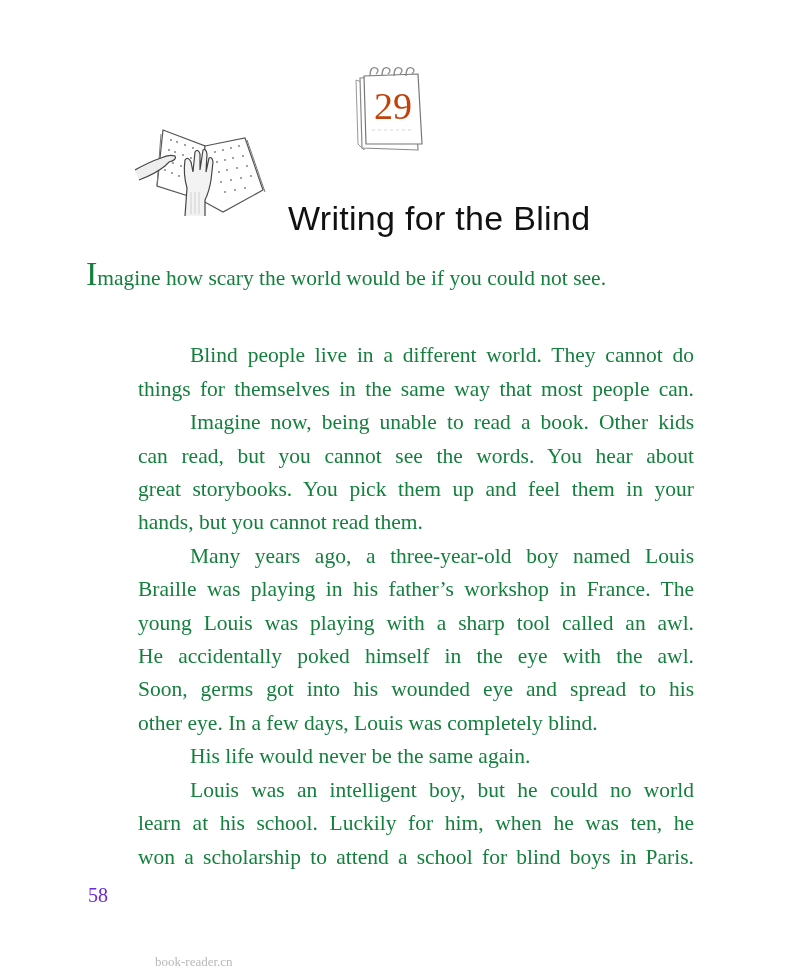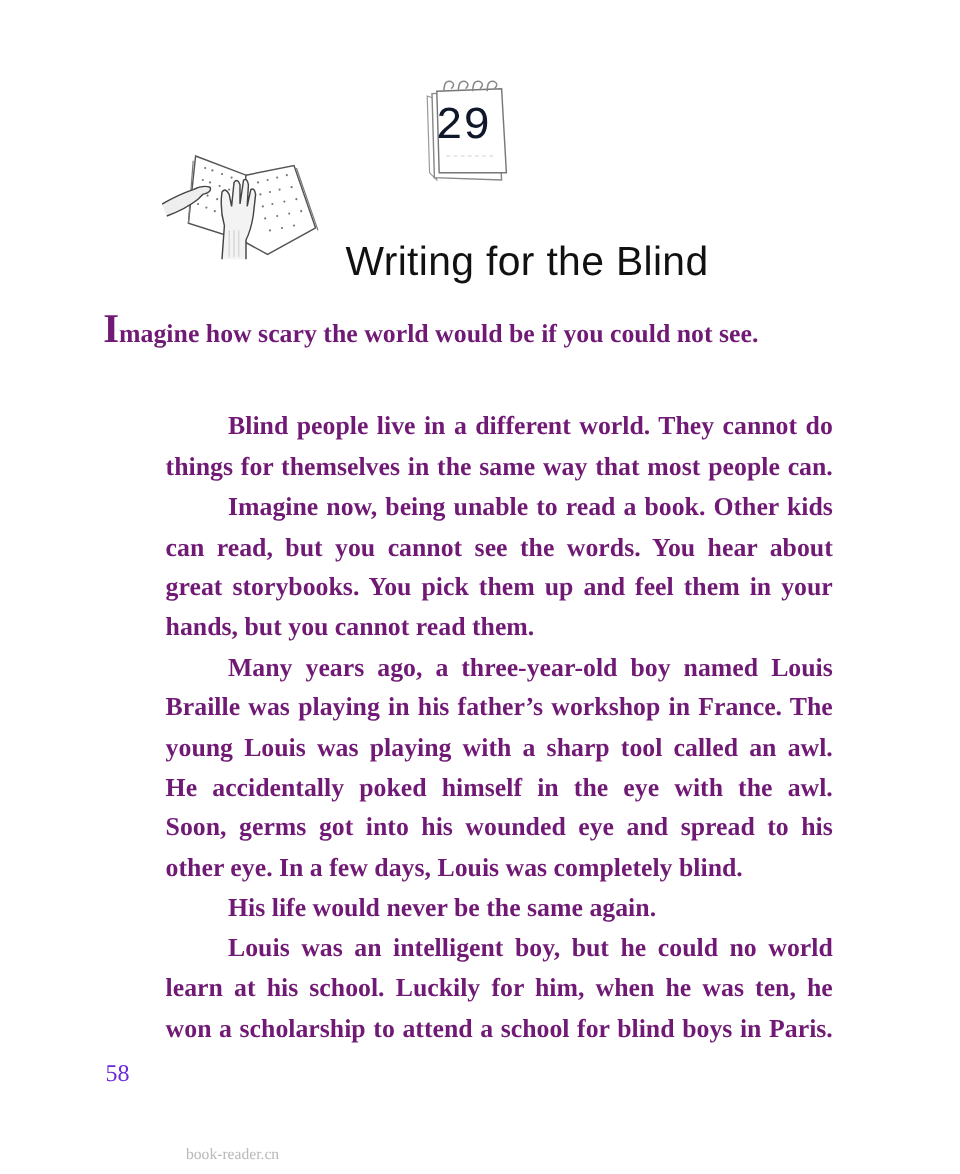--- a/index.html
+++ b/index.html
@@ -6,34 +6,34 @@
     body {
       width: 800px; height: 978px; background: #ffffff; position: relative; overflow: hidden;
       color: #111;
     }
     .page { position: absolute; left: 0; top: 0; width: 800px; height: 978px; }
 
     
     .book-illustration { position: absolute; left: 135px; top: 108px; width: 140px; height: 110px; }
     .calendar-icon { position: absolute; left: 348px; top: 58px; width: 80px; height: 100px; }
     .chapter-number {
-      position: absolute; left: 363px; top: 86px; width: 60px; 
-      font-family: Liberation Mono, monospace; font-size: 38px; color: #0f172a; line-height: 40px;
+      position: absolute; left: 363px; top: 86px; width: 60px; text-align: center;
+      font-family: Liberation Serif, serif; font-size: 38px; color: #c2410c; line-height: 40px;
     }
     .chapter-title {
       position: absolute; left: 288px; top: 176px;
       font-family: Liberation Sans, sans-serif; font-size: 34px; color: #111; letter-spacing: 0.3px;
       white-space: nowrap; font-weight: normal;
     }
 
     
     .body-text {
       position: absolute; left: 86px; top: 262px; width: 608px;
       font-family: "Liberation Serif", serif; font-size: 21.5px; line-height: 33.4px;
-      color: #701a75; text-align: justify; font-weight: bold;
+      color: #15803d; text-align: justify;
     }
     .para { margin: 0; text-indent: 52px; }
     .para.first { text-indent: 0; }
     .drop-initial { font-size: 34px; line-height: 20px; }
     .line { display: block; text-align: justify; text-align-last: justify; white-space: nowrap; }
     .line.last { text-align-last: left; }
 
     .page-number {
       position: absolute; left: 88px; top: 884px;
       font-family: "Liberation Serif", serif; font-size: 20px; color: #6d28d9;

